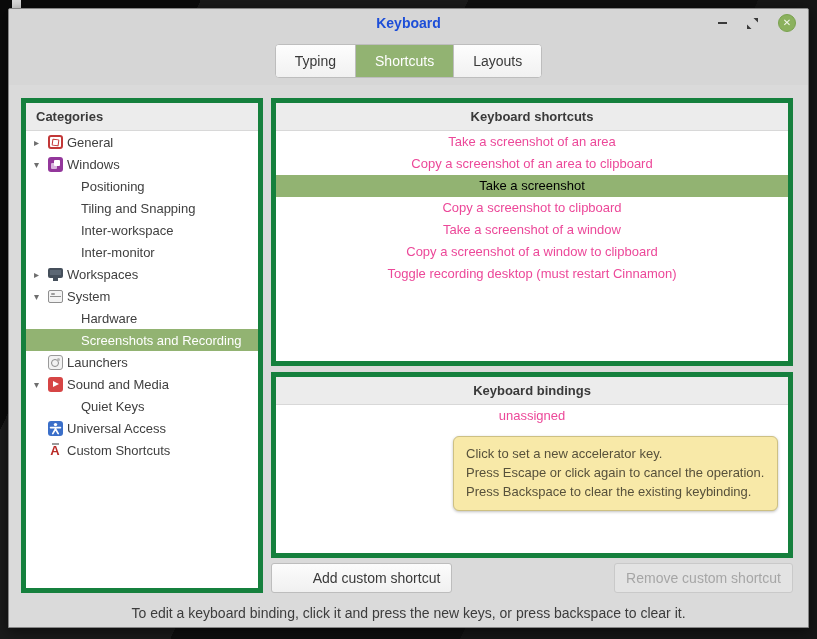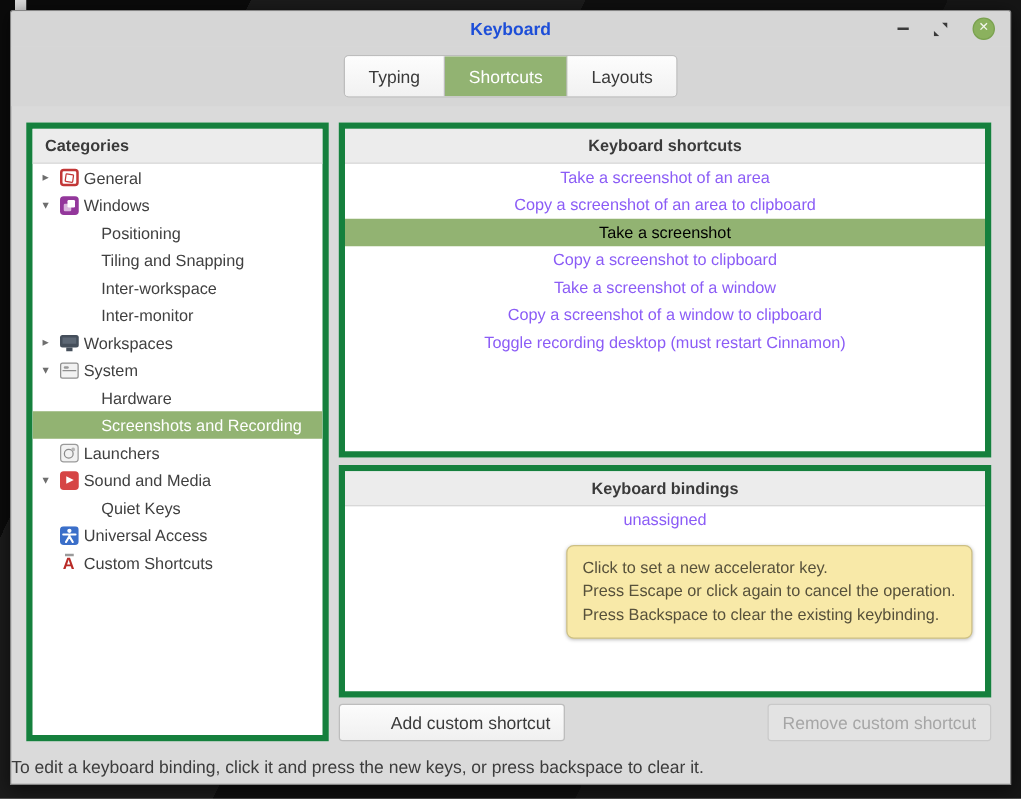--- a/index.html
+++ b/index.html
@@ -37,21 +37,21 @@
     font-size:13px;font-weight:bold;color:#3a3a3a;box-sizing:border-box;}
   .panel-header.left{padding-left:10px;text-align:left;}
   .panel-header.center{text-align:center;}
   
   .tree-row{height:22px;display:flex;align-items:center;font-size:13px;color:#404040;padding-left:8px;cursor:default;white-space:nowrap;}
   .tree-row.selected{background:#92b372;color:#fff;}
   .tree-row.child{padding-left:55px;}
   .expander{width:13px;font-size:10px;color:#6e6e6e;text-align:left;flex:none;}
   .icon{width:16px;height:16px;margin-right:4px;flex:none;position:relative;display:inline-flex;align-items:center;justify-content:center;}
   
-  .list-row{height:22px;line-height:22px;text-align:center;font-size:13px;color:#8b5cf6;cursor:default;}
+  .list-row{height:22px;line-height:22px;text-align:center;font-size:13px;color:#ec4899;cursor:default;}
   .list-row.selected{background:#92b372;color:#000000;}
   
   .ic{position:relative;display:inline-block;box-sizing:border-box;}
   .ic-general{width:15px;height:14px;border:2px solid #c23737;border-radius:3px;}
   .ic-general::after{content:'';position:absolute;left:2px;top:2px;width:5px;height:5px;border:1.5px solid #c23737;border-radius:1px;transform:rotate(8deg);}
   .ic-windows{width:15px;height:15px;background:#93379b;border-radius:3px;}
   .ic-windows::before{content:'';position:absolute;left:3px;top:6px;width:6px;height:6px;background:#d9b6dd;border-radius:1px;}
   .ic-windows::after{content:'';position:absolute;left:6px;top:3px;width:6px;height:6px;background:#fff;border-radius:1px;}
   .ic-workspaces{width:15px;height:10px;background:#454f5b;border-radius:2px;margin-top:-2px;}
   .ic-workspaces::before{content:'';position:absolute;left:2px;top:2px;right:2px;bottom:3px;background:#5c6774;}
@@ -73,21 +73,21 @@
     background:#f8e9a8;border:1px solid #cdc083;border-radius:6px;padding:8px 12px;
     font-size:13px;line-height:1.45;color:#57513b;box-shadow:0 1px 3px rgba(0,0,0,.25);z-index:5;
   }
   
   .btn{position:absolute;top:554px;height:30px;box-sizing:border-box;border:1px solid #bdbdbd;border-radius:3px;
     background:linear-gradient(#fcfcfc,#f0f0f0);font-size:14px;color:#3a3a3a;
     display:flex;align-items:center;justify-content:center;cursor:default;font-family:inherit;}
   #add-btn{left:262px;width:181px;padding-left:36px;}
   #remove-btn{left:605px;width:179px;background:#e3e3e3;border-color:#c9c9c9;color:#a6a6a6;}
   
-  .statusbar{position:absolute;left:0;right:0;top:596px;font-size:14px;color:#3c3c3c;}
+  .statusbar{position:absolute;left:0;right:0;top:596px;text-align:center;font-size:14px;color:#3c3c3c;}
 </style>
 </head>
 <body>
 
 <div class="desktop-notch"></div>
 
 <div class="window">
 
   <div class="titlebar">
     <div class="title">Keyboard</div>

